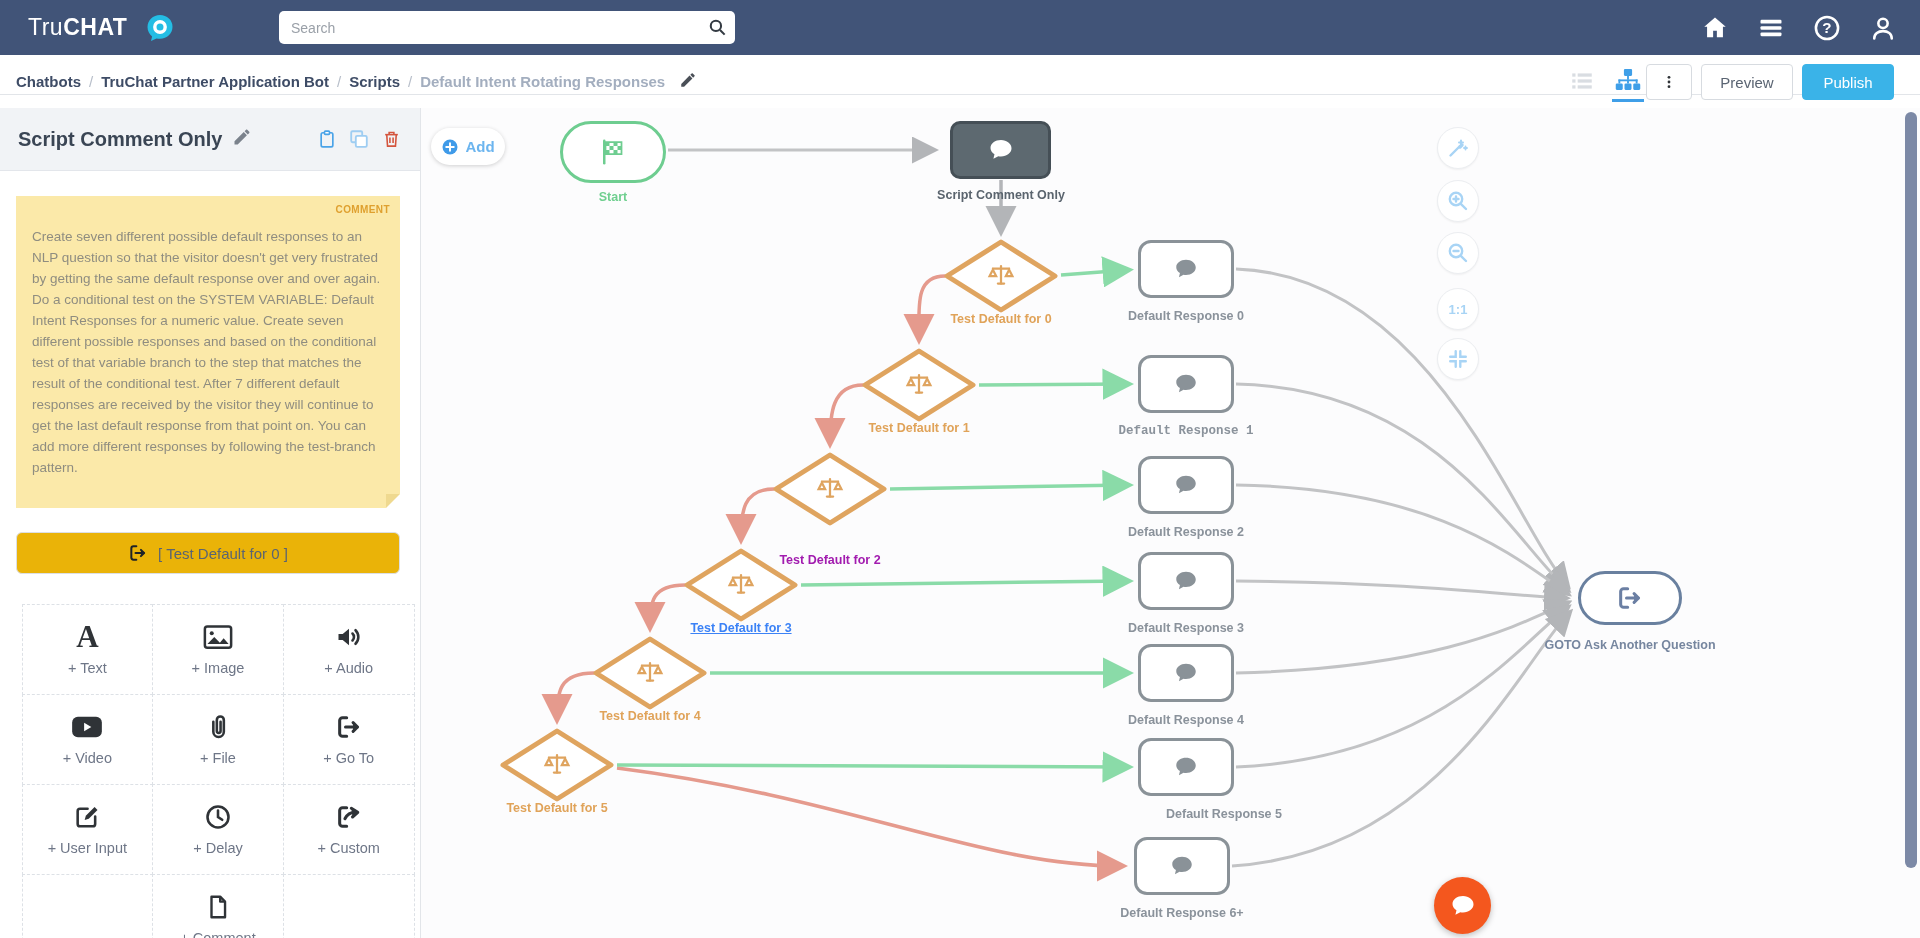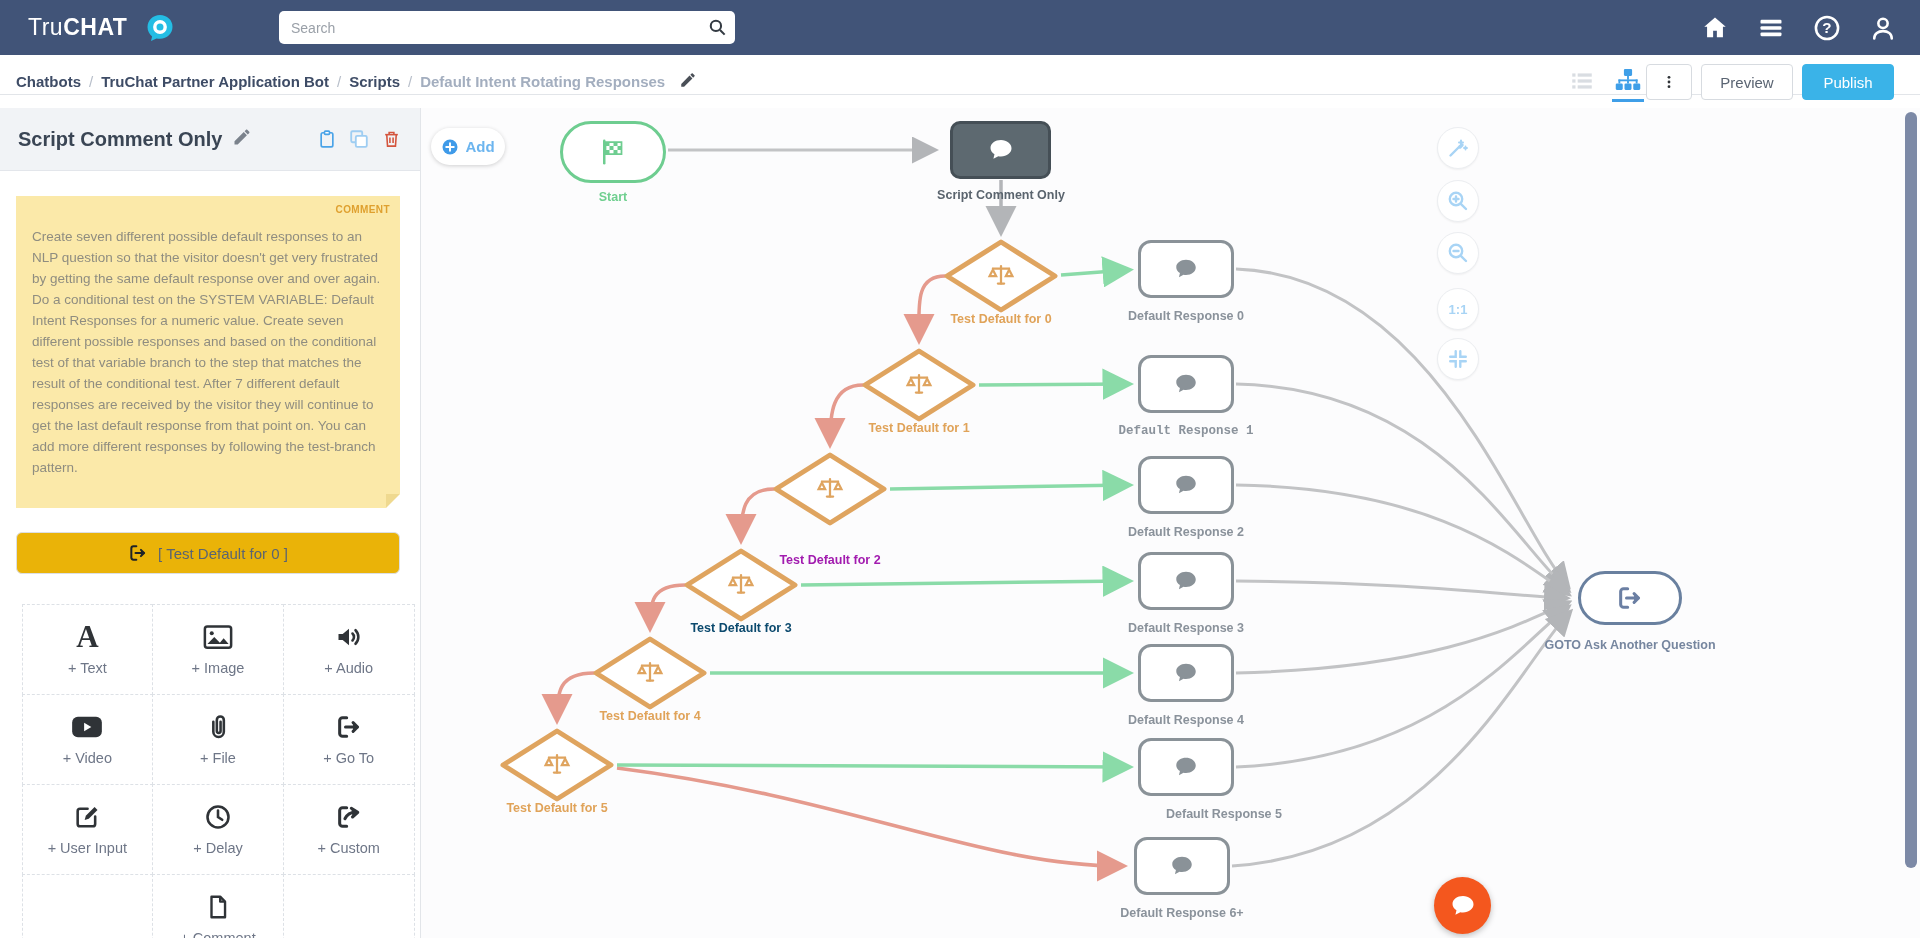--- a/index.html
+++ b/index.html
@@ -442,21 +442,21 @@
         <polygon points="58,3 112,37 58,71 4,37" fill="#fff" stroke="#dfa45f" stroke-width="5" stroke-linejoin="round"></polygon>
       </svg>
     <svg class="dicon" width="30" height="30" viewBox="0 0 24 24" fill="none" stroke="#dfa45f" stroke-width="1.8" stroke-linecap="round">
         <path d="M12 4v14"></path>
         <path d="M5.5 6h13"></path>
         <path d="M9.5 18h5"></path>
         <path d="M5.5 7l-2.6 5h5.2z" fill="#fff"></path>
         <path d="M18.5 7l-2.6 5h5.2z" fill="#fff"></path>
       </svg>
   </div>
-  <div class="nlabel" style="left:320px; top:513px; color:#0c4a6e;">Test Default for 3</div>
+  <div class="nlabel" style="left:320px; top:513px; color:#3b82f6;text-decoration:underline;">Test Default for 3</div>
 
   <div class="node diamond" style="left:171px; top:528px;">
     <svg class="shape" width="116" height="74" viewBox="0 0 116 74">
         <polygon points="58,3 112,37 58,71 4,37" fill="#fff" stroke="#dfa45f" stroke-width="5" stroke-linejoin="round"></polygon>
       </svg>
     <svg class="dicon" width="30" height="30" viewBox="0 0 24 24" fill="none" stroke="#dfa45f" stroke-width="1.8" stroke-linecap="round">
         <path d="M12 4v14"></path>
         <path d="M5.5 6h13"></path>
         <path d="M9.5 18h5"></path>
         <path d="M5.5 7l-2.6 5h5.2z" fill="#fff"></path>

